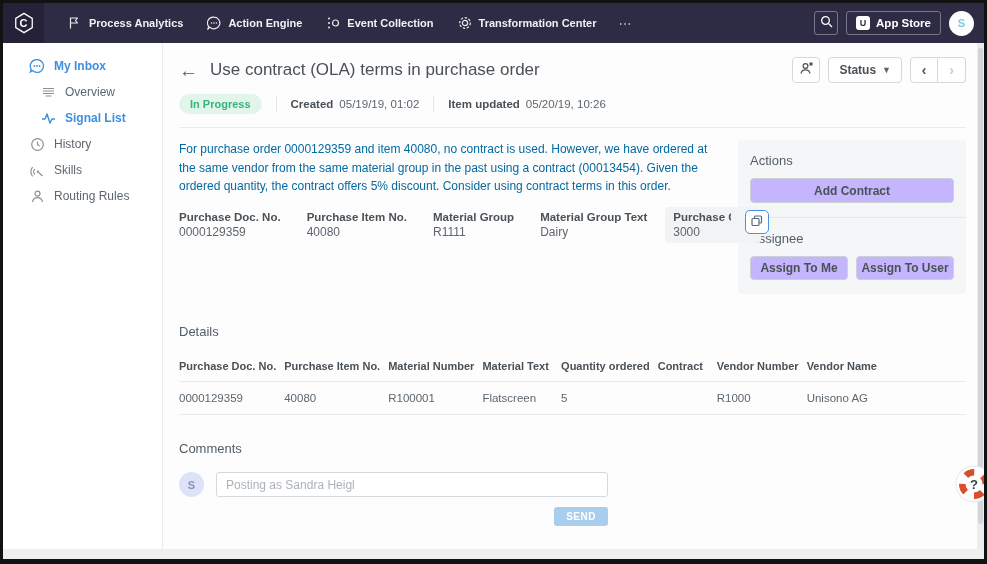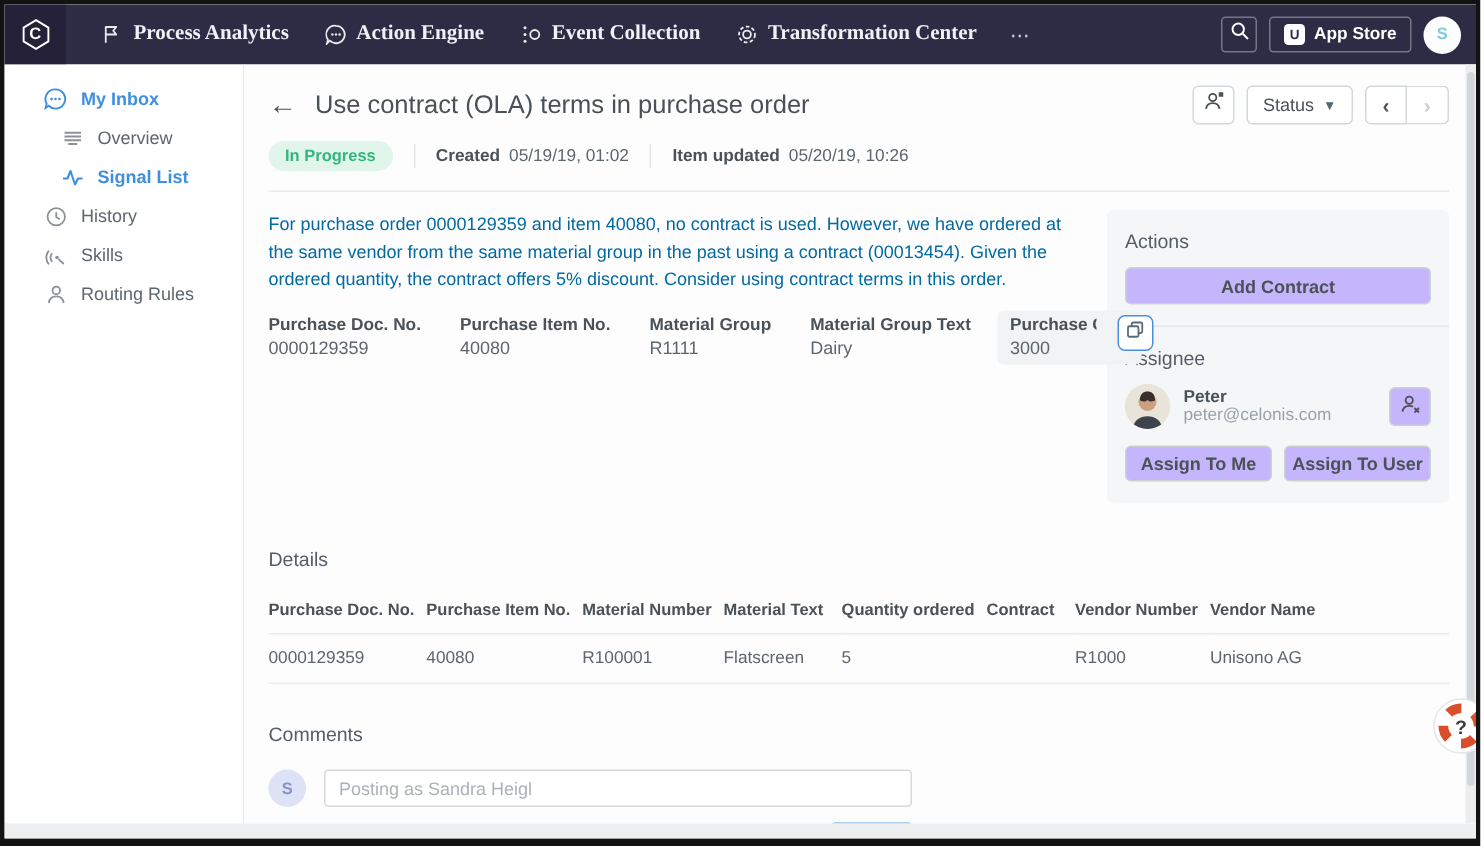--- a/index.html
+++ b/index.html
@@ -7,22 +7,22 @@
   .page { width:987px; height:564px; border:3px solid #121212; border-bottom-width:5px;
           display:flex; flex-direction:column; background:#fff; position:relative; overflow:hidden; }
 
   
   .navbar { height:40px; background:#2e2b45; display:flex; align-items:center; flex-shrink:0; }
   .logo-box { width:41px; height:40px; background:#242138; display:flex; align-items:center; justify-content:center; cursor:pointer; }
   .hex { width:22px; height:22px; position:relative; display:flex; align-items:center; justify-content:center;
          color:#fff; font-size:11px; font-weight:700; }
   .hex svg { position:absolute; inset:0; }
   .nav-items { display:flex; align-items:center; margin-left:12px; }
-  .nav-item { display:flex; align-items:center; gap:7px; color:#f0f0f5; font-size:14px; font-weight:600;
-              padding:0 12px; height:40px; cursor:pointer; white-space:nowrap;font-family:Liberation Serif, serif; }
+  .nav-item { display:flex; align-items:center; gap:7px; color:#f0f0f5; font-size:11px; font-weight:600;
+              padding:0 12px; height:40px; cursor:pointer; white-space:nowrap; }
   .nav-item .nicon { display:flex; opacity:.9; }
   .nav-more { color:#d8d8e2; font-size:13px; letter-spacing:2px; padding:0 10px; cursor:pointer; }
   .nav-right { margin-left:auto; display:flex; align-items:center; gap:8px; padding-right:10px; }
   .nav-sq-btn { width:24px; height:24px; border:1px solid rgba(255,255,255,.35); border-radius:3px;
                 display:flex; align-items:center; justify-content:center; cursor:pointer; }
   .appstore-btn { height:24px; border:1px solid rgba(255,255,255,.35); border-radius:3px; display:flex;
                   align-items:center; gap:6px; padding:0 9px; color:#fff; font-size:11.5px; font-weight:600; cursor:pointer; }
   .u-box { width:14px; height:14px; background:#fff; border-radius:3px; color:#2e2b45; font-size:9px; font-weight:700;
            display:flex; align-items:center; justify-content:center; }
   .nav-avatar { width:25px; height:25px; border-radius:50%; background:#fdfdfd; color:#7ecbe2; font-size:11px; font-weight:700;
@@ -40,21 +40,21 @@
   .content { flex:1; background:#fdfdfe; padding:0 18px 0 16px; position:relative; overflow:hidden; }
 
   
   .c-header { display:flex; align-items:center; padding-top:14px; }
   .back-arrow { font-size:19px; color:#4a5056; cursor:pointer; margin-right:12px; line-height:1; }
   .page-title { font-size:17px; color:#4a5056; font-weight:500; }
   .header-controls { margin-left:auto; display:flex; align-items:center; gap:8px; }
   .ctl-btn { height:26px; background:#fff; border:1px solid #d3d8db; border-radius:4px; display:flex; align-items:center;
              justify-content:center; cursor:pointer; color:#4a5157; }
   .ctl-sq { width:28px; }
-  .status-btn { padding:0 10px; gap:6px; font-size:12px; font-weight:400; }
+  .status-btn { padding:0 10px; gap:6px; font-size:12px; font-weight:700; }
   .caret { font-size:9px; color:#5a646d; }
   .pager { display:flex; }
   .pager .ctl-btn { border-radius:0; }
   .pager .ctl-btn:first-child { border-radius:4px 0 0 4px; }
   .pager .ctl-btn:last-child { border-radius:0 4px 4px 0; border-left:none; }
   .pg-ch { font-size:14px; font-weight:600; }
   .pg-disabled { color:#c9ced2; }
 
   .meta-row { display:flex; align-items:center; margin-top:11px; padding-bottom:13px; border-bottom:1px solid #e9ecee; }
   .status-badge { background:#e1f5eb; color:#35b57c; font-size:11px; font-weight:600; padding:4px 11px; border-radius:11px; }
@@ -321,43 +321,20 @@
               </div>
             </div>
           </div>
         </div>
 
         <div class="side-panel">
           <div class="panel-title">Actions</div>
           <button class="btn btn-full">Add Contract</button>
           <div class="panel-divider"></div>
           <div class="panel-title">Assignee</div>
-          <div class="assignee-row">
-            <div class="assignee-avatar">
-              <svg width="30" height="30" viewBox="0 0 30 30">
-                  <rect width="30" height="30" fill="#e9e4da"></rect>
-                  <circle cx="15" cy="12" r="6" fill="#caa183"></circle>
-                  <path d="M10 10.5c0-4 2.2-5.5 5-5.5s5 1.5 5 5.5c0 1-4 2-5 0-1 2-5 1-5 0z" fill="#3a2f28"></path>
-                  <path d="M5 30c1-6 5-8.5 10-8.5s9 2.5 10 8.5z" fill="#3c434b"></path>
-                </svg>
-            </div>
-            <div class="assignee-info">
-              <div class="assignee-name">Peter</div>
-              <div class="assignee-email">peter@celonis.com</div>
-            </div>
-            <button class="btn remove-user-btn">
-              <span>
-                <svg width="15" height="15" viewBox="0 0 15 15">
-                    <circle cx="6.5" cy="4.8" r="2.4" fill="none" stroke="#4a5157" stroke-width="1.2"></circle>
-                    <path d="M2 12.4c.4-2.6 2.2-3.8 4.5-3.8 1 0 1.9.2 2.6.6" fill="none" stroke="#4a5157" stroke-width="1.2"></path>
-                    <path d="M10 10l3 3M13 10l-3 3" stroke="#4a5157" stroke-width="1.2"></path>
-                  </svg>
-              </span>
-            </button>
-          </div>
           <div class="assign-btns">
             <button class="btn">Assign To Me</button>
             <button class="btn">Assign To User</button>
           </div>
         </div>
       </div>
 
       <div class="details-section">
         <div class="section-title">Details</div>
         <table class="details">

